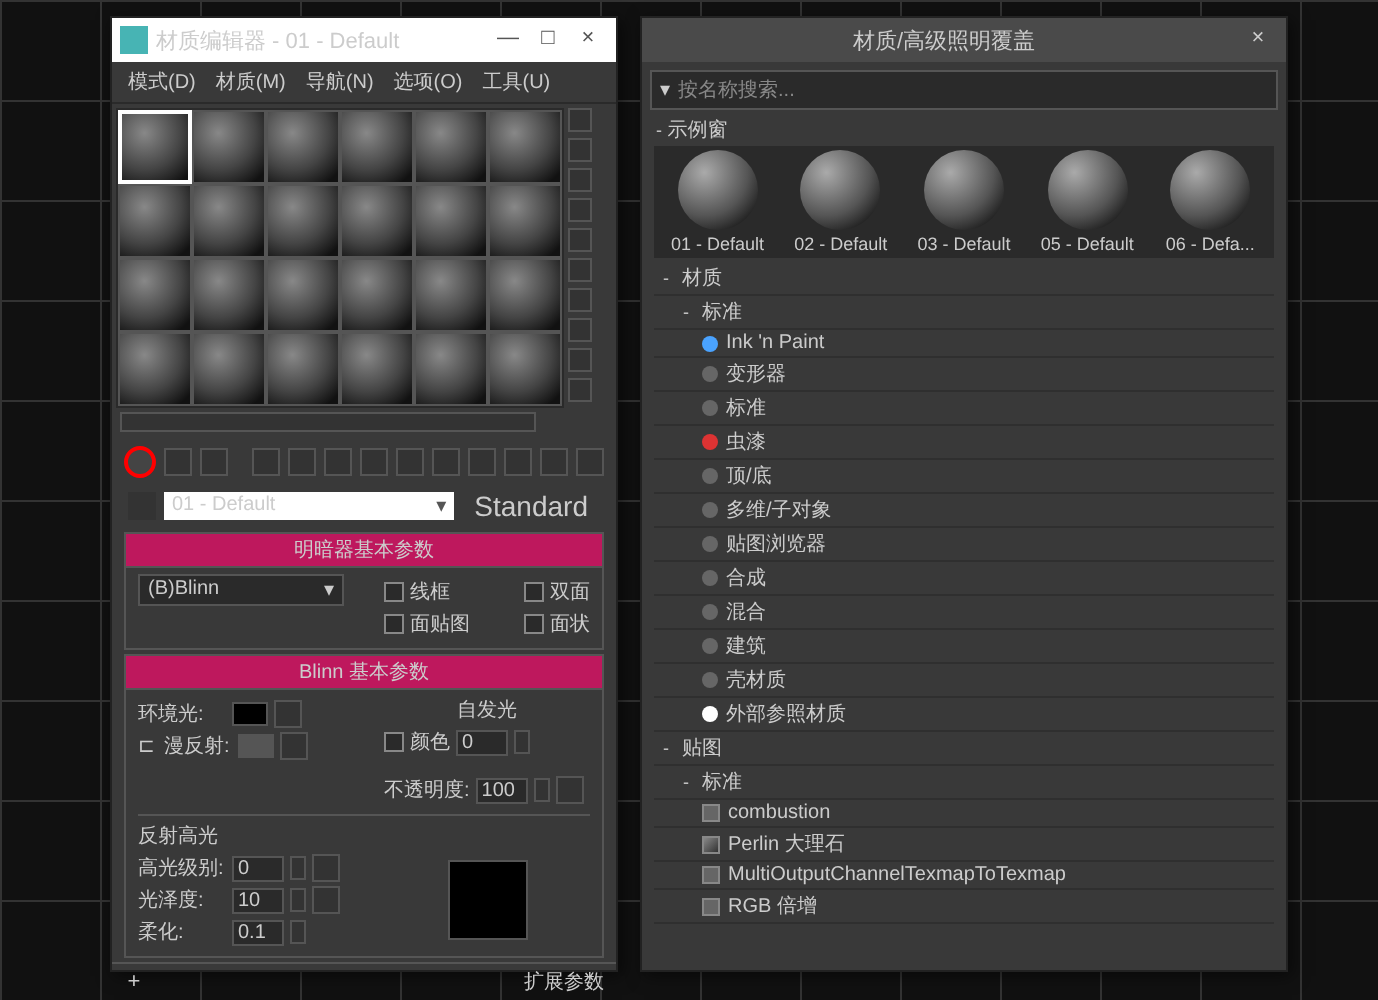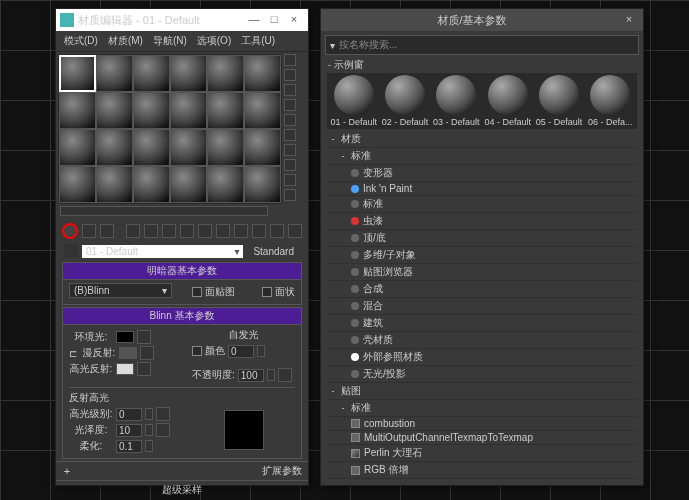--- a/index.html
+++ b/index.html
@@ -20,35 +20,35 @@
 .slot.sel{outline:2px solid #fff;outline-offset:-2px}
 .sidecol{display:flex;flex-direction:column;gap:3px;margin-left:2px;width:14px}
 .sb{width:12px;height:12px;background:#333;border:1px solid #555}
 .scroll-h{height:10px;background:#333;border:1px solid #555;margin:2px 14px 2px 2px}
 .toolbar{display:flex;gap:4px;padding:3px 6px;align-items:center;flex-wrap:wrap}
 .tbtn{width:14px;height:14px;background:#333;border:1px solid #555}
 .circ{width:16px;height:16px;border:2px solid red;border-radius:50%;background:#444}
 .row{display:flex;align-items:center;gap:4px;padding:2px 8px}
 .dropper{width:14px;height:14px;background:#333}
 .matname{flex:1;background:#fff;color:#000;padding:1px 4px;font-size:10px}
-.std{padding:1px 6px;font-size:10px}
+.std{padding:1px 6px;font-size:14px}
 .panel{margin:2px 6px;border:1px solid #555}
-.panel-h{text-align:center;padding:1px;background:#4c1d95;border-bottom:1px solid #555;font-size:10px}
+.panel-h{text-align:center;padding:1px;background:#be185d;border-bottom:1px solid #555;font-size:10px}
 .panel-b{padding:3px 6px}
 .field{display:flex;align-items:center;gap:3px;margin:2px 0}
 .sel-box{background:#2a2a2a;padding:1px 4px;flex:1;border:1px solid #555;display:flex;justify-content:space-between}
 .cb{width:10px;height:10px;border:1px solid #888;background:#2a2a2a;display:inline-block}
 .sw{width:18px;height:12px;background:#000;border:1px solid #555}
 .sw.big{width:40px;height:40px}
 .num{width:26px;background:#2a2a2a;border:1px solid #555;padding:0 2px;font-size:10px}
 .spin{width:8px;height:12px;background:#333;border:1px solid #555}
 .sub{display:flex;gap:20px}
 .subcol{flex:1}
 .hr{border-top:1px solid #555;margin:3px 0}
-.lbl{text-align:center;min-width:44px;font-size:10px}
+.lbl{text-align:left;min-width:44px;font-size:10px}
 .collapse{display:flex;align-items:center;padding:2px 6px;border-top:1px solid #555}
 .plus{width:10px;text-align:center;font-size:11px}
 .r-body{padding:2px;overflow:hidden}
 .search{background:#2a2a2a;padding:2px 4px;margin:2px;border:1px solid #555;display:flex;align-items:center;gap:4px}
 .sect{margin:2px 4px}
 .sect-h{font-size:10px;padding:1px;color:#ccc}
 .thumbs{display:flex;gap:2px;padding:2px;background:#2a2a2a}
 .thumb{flex:1;text-align:center}
 .thumb-ball{width:40px;height:40px;margin:0 auto;background:radial-gradient(circle at 33% 28%,#aaa,#555 55%,#0a0a0a 92%);border-radius:50%}
 .thumb-lbl{font-size:9px;margin-top:2px;white-space:nowrap;overflow:hidden}
@@ -155,20 +155,27 @@
    <div class="sub">
     <div class="subcol">
             <div class="sel-box">
               <span>(B)Blinn</span>
               <span>▾</span>
             </div>
           </div>
     <div class="subcol">
      <div class="field">
               <span class="cb"></span>
+              <span>线框</span>
+              <span style="flex:1"></span>
+              <span class="cb"></span>
+              <span>双面</span>
+            </div>
+     <div class="field">
+              <span class="cb"></span>
               <span>面贴图</span>
               <span style="flex:1"></span>
               <span class="cb"></span>
               <span>面状</span>
             </div>
     </div>
    </div>
   </div>
  </div>
 
@@ -181,25 +188,20 @@
               <span class="lbl">环境光:</span>
               <div class="sw"></div>
               <div class="tbtn"></div>
             </div>
      <div class="field">
               <span style="width:10px">⊏</span>
               <span class="lbl" style="min-width:34px">漫反射:</span>
               <div class="sw" style="background:#555"></div>
               <div class="tbtn"></div>
             </div>
-     <div class="field">
-              <span class="lbl">高光反射:</span>
-              <div class="sw" style="background:#ddd"></div>
-              <div class="tbtn"></div>
-            </div>
     </div>
     <div class="subcol">
      <div style="text-align:center">自发光</div>
      <div class="field">
               <span class="cb"></span>
               <span>颜色</span>
               <span class="num">0</span>
               <span class="spin"></span>
             </div>
      <div style="height:6px"></div>
@@ -244,21 +246,21 @@
       <span style="flex:1;text-align:right">扩展参数</span>
     </div>
  <div class="collapse">
       <span style="flex:1;text-align:center">超级采样</span>
     </div>
 
 </div>
 
 <div class="win" style="left:320px;top:8px;width:324px;height:478px">
  <div class="titlebar dark">
-  <span class="tb-title" style="text-align:center">材质/基本参数</span>
+  <span class="tb-title" style="text-align:center">材质/高级照明覆盖</span>
   <span class="tb-btn dark">×</span>
  </div>
  <div class="r-body">
   <div class="search">
         <span>▾</span>
         <span style="color:#888">按名称搜索...</span>
       </div>
   <div class="sect">
    <div class="sect-h"><span class="tog">-</span> <span>示例窗</span></div>
    <div class="thumbs">
@@ -269,51 +271,47 @@
     <div class="thumb">
             <div class="thumb-ball"></div>
             <div class="thumb-lbl">02 - Default</div>
           </div>
     <div class="thumb">
             <div class="thumb-ball"></div>
             <div class="thumb-lbl">03 - Default</div>
           </div>
     <div class="thumb">
             <div class="thumb-ball"></div>
-            <div class="thumb-lbl">04 - Default</div>
-          </div>
-    <div class="thumb">
-            <div class="thumb-ball"></div>
             <div class="thumb-lbl">05 - Default</div>
           </div>
     <div class="thumb">
             <div class="thumb-ball"></div>
             <div class="thumb-lbl">06 - Defa...</div>
           </div>
    </div>
   </div>
   <div class="sect tree">
    <div class="tree-item">
           <span class="tog">-</span>
           <span>材质</span>
         </div>
    <div class="tree-item l1">
           <span class="tog">-</span>
           <span>标准</span>
         </div>
    <div class="tree-item l2">
-          <span class="dot"></span>
-          <span>变形器</span>
-        </div>
-   <div class="tree-item l2">
           <span class="dot blue"></span>
           <span>Ink 'n Paint</span>
         </div>
    <div class="tree-item l2">
           <span class="dot"></span>
+          <span>变形器</span>
+        </div>
+   <div class="tree-item l2">
+          <span class="dot"></span>
           <span>标准</span>
         </div>
    <div class="tree-item l2">
           <span class="dot red"></span>
           <span>虫漆</span>
         </div>
    <div class="tree-item l2">
           <span class="dot"></span>
           <span>顶/底</span>
         </div>
@@ -337,45 +335,41 @@
           <span class="dot"></span>
           <span>建筑</span>
         </div>
    <div class="tree-item l2">
           <span class="dot"></span>
           <span>壳材质</span>
         </div>
    <div class="tree-item l2">
           <span class="dot white"></span>
           <span>外部参照材质</span>
-        </div>
-   <div class="tree-item l2">
-          <span class="dot"></span>
-          <span>无光/投影</span>
         </div>
    <div class="tree-item">
           <span class="tog">-</span>
           <span>贴图</span>
         </div>
    <div class="tree-item l1">
           <span class="tog">-</span>
           <span>标准</span>
         </div>
    <div class="tree-item l2">
           <span class="sq"></span>
           <span>combustion</span>
         </div>
    <div class="tree-item l2">
+          <span class="sq g"></span>
+          <span>Perlin 大理石</span>
+        </div>
+   <div class="tree-item l2">
           <span class="sq"></span>
           <span>MultiOutputChannelTexmapToTexmap</span>
         </div>
    <div class="tree-item l2">
-          <span class="sq g"></span>
-          <span>Perlin 大理石</span>
-        </div>
-   <div class="tree-item l2">
           <span class="sq"></span>
           <span>RGB 倍增</span>
         </div>
 
   </div>
  </div>
 </div>
 
 </body></html>

